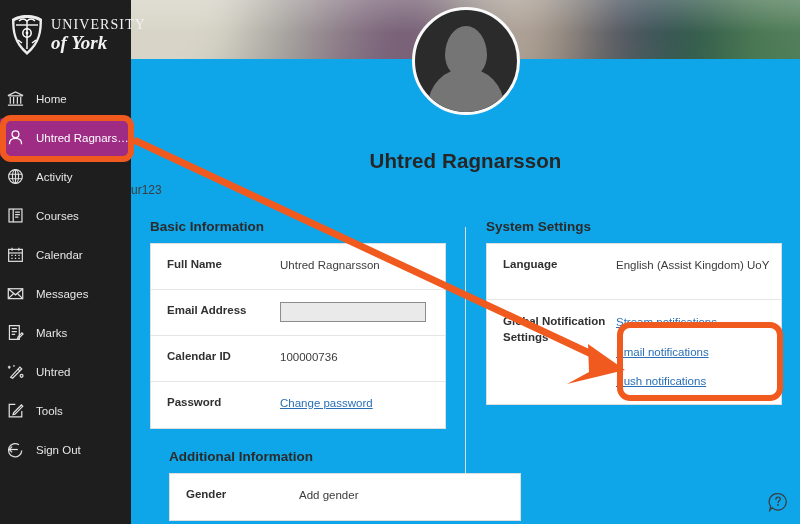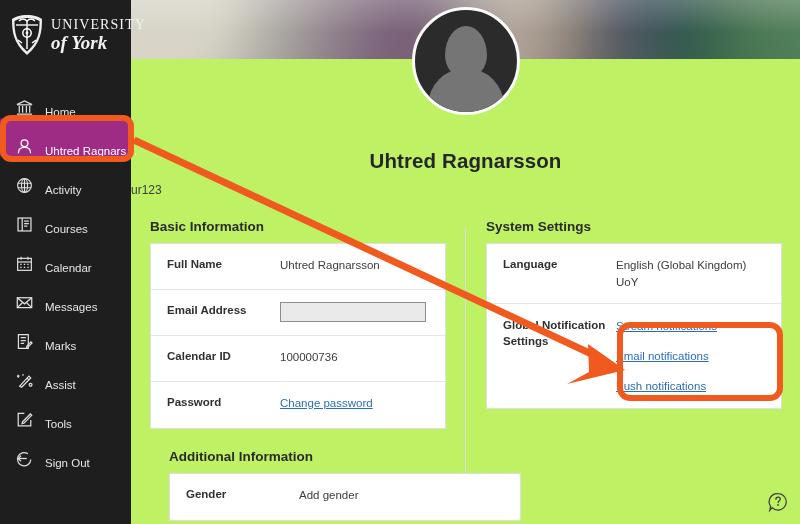--- a/index.html
+++ b/index.html
@@ -40,23 +40,23 @@
     display: block;
   }
   #brand .wm-bot {
     font-size: 19px; display: block; margin-top: 1px;
     font-family: "Liberation Serif", serif;
     font-style: italic; font-weight: 700;
   }
   .navlist { padding-top: 10px; }
   .navitem {
     position: relative;
-    display: flex; align-items: flex-end;
+    display: flex; align-items: center;
     height: 39px;
-    padding-left: 14px;
+    padding-left: 5px;
     color: #e6e6e6;
     font-size: 11.5px;
     cursor: pointer;
     white-space: nowrap;
   }
   .navitem .ic {
     width: 21px; height: 21px; flex: 0 0 21px;
     margin-right: 10px;
     display: flex; align-items: center; justify-content: center;
   }
@@ -99,21 +99,21 @@
   }
   #banner .sheen {
     position: absolute; inset: 0;
     background: linear-gradient(180deg, rgba(255,255,255,.20) 0%, rgba(255,255,255,0) 55%);
   }
 
   
   #main {
     position: absolute; left: 131px; top: 59px;
     width: 669px; height: 465px;
-    background: #bef264;
+    background: #0ea5e9;
   }
   #avatar-wrap {
     position: absolute; left: 50%; top: -52px;
     transform: translateX(-50%);
     width: 108px; height: 108px;
     border-radius: 50%;
     background: #2b2b2b;
     border: 3px solid #fafafa;
     overflow: hidden;
     display: flex; align-items: flex-end; justify-content: center;
@@ -332,21 +332,21 @@
       <div class="navitem">
         <span class="ic">
           <svg width="19" height="19" viewBox="0 0 20 20" fill="none" stroke="#e0e0e0" stroke-width="1.3">
             <path d="M5 16 L14.6 5.4 L16.6 7.4 L7 17 Z"></path>
             <path d="M12.6 7.4 L14.6 9.4"></path>
             <path d="M3.4 4 L3.4 7 M2 5.5 L4.8 5.5"></path>
             <circle cx="16.4" cy="14.6" r="1.5"></circle>
             <path d="M8.4 3.2 L8.4 5"></path>
           </svg>
         </span>
-        <span class="lbl">Assist</span>
+        <span class="lbl">Uhtred</span>
       </div>
 
       <div class="navitem">
         <span class="ic">
           <svg width="19" height="19" viewBox="0 0 20 20" fill="none" stroke="#e0e0e0" stroke-width="1.3">
             <path d="M16.6 10.6 V16.8 H3.4 V3.6 H9.8"></path>
             <path d="M8 12.4 L16.2 4.2 L17.6 5.6 L9.4 13.8 L7.4 14.4 Z"></path>
           </svg>
         </span>
         <span class="lbl">Tools</span>
@@ -427,21 +427,21 @@
           </div>
         </div>
       </div>
 
       <div class="col col-right">
         <div class="sec-title">System Settings</div>
         <div class="card">
 
           <div class="row tall">
             <div class="k">Language</div>
-            <div class="v">English (Global Kingdom) UoY</div>
+            <div class="v">English (Assist Kingdom) UoY</div>
           </div>
 
           <div class="row notif">
             <div class="k">Global Notification Settings</div>
             <div class="v notif-links">
               <a class="lnk">Stream notifications</a>
               <a class="lnk">Email notifications</a>
               <a class="lnk">Push notifications</a>
             </div>
           </div>

